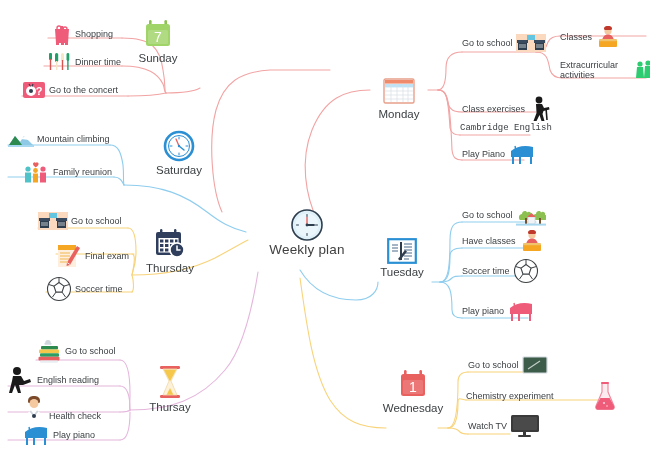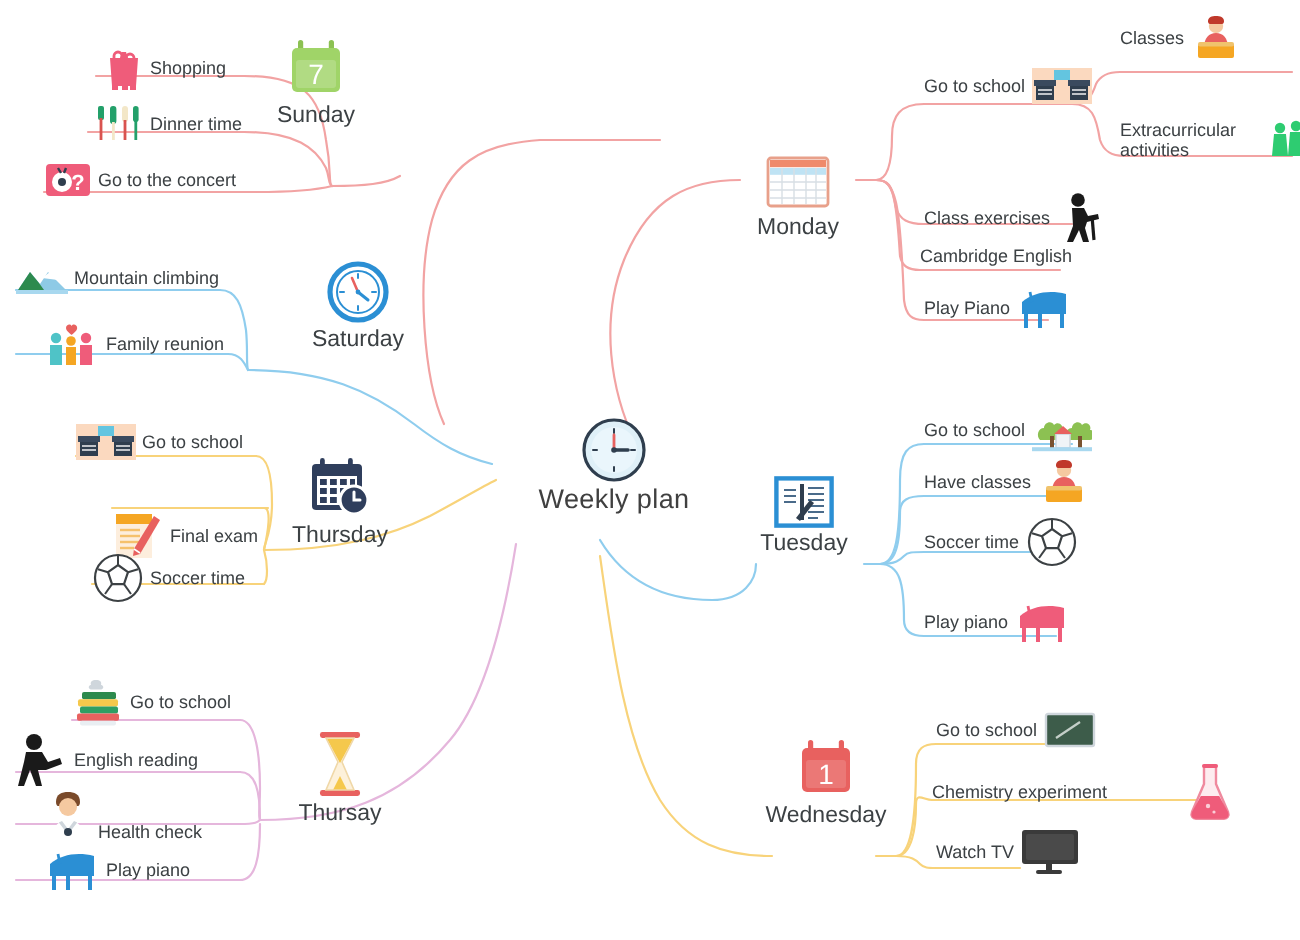--- a/index.html
+++ b/index.html
@@ -282,21 +282,21 @@
           <line x1="3" y1="11" x2="10" y2="11"></line>
             <line x1="3" y1="13" x2="10" y2="13"></line>
           <line x1="20" y1="11" x2="27" y2="11"></line>
             <line x1="20" y1="13" x2="27" y2="13"></line>
         </g>
       </svg>
     </span>
     <span class="ltext">Go to school</span>
   </div>
 
-  <div class="node leaf" style="left:56px;top:256px;">
+  <div class="node leaf" style="left:56px;top:244px;">
     <span class="ico">
       <svg width="26" height="24" viewBox="0 0 26 24">
         <rect x="2" y="1" width="18" height="22" fill="#fdeedd"></rect>
         <rect x="2" y="1" width="18" height="5" fill="#f5a623"></rect>
         <g stroke="#f5c16c" stroke-width="1.2">
           <line x1="4" y1="9" x2="14" y2="9"></line>
             <line x1="4" y1="12" x2="14" y2="12"></line>
           <line x1="4" y1="15" x2="14" y2="15"></line>
             <line x1="4" y1="18" x2="11" y2="18"></line>
         </g>
@@ -422,21 +422,21 @@
         <g stroke="#ffffff" stroke-width=".7">
           <line x1="3" y1="11" x2="10" y2="11"></line>
             <line x1="3" y1="13" x2="10" y2="13"></line>
           <line x1="20" y1="11" x2="27" y2="11"></line>
             <line x1="20" y1="13" x2="27" y2="13"></line>
         </g>
       </svg>
     </span>
   </div>
 
-  <div class="node leaf" style="left:560px;top:8px;text-align:center;">
+  <div class="node leaf" style="left:560px;top:26px;text-align:center;">
     <span class="ltext">Classes</span>
     <span class="ico">
       <svg width="26" height="22" viewBox="0 0 26 22">
         <circle cx="13" cy="5" r="3.6" fill="#f5c9a0"></circle>
         <path d="M9 2.6 c0 -2 2 -2.6 4 -2.6 c2 0 4 .6 4 2.6 c0 .8 -.4 1.4 -1 1.4 h-6 c-.6 0 -1 -.6 -1 -1.4z" fill="#c0392b"></path>
         <path d="M7 16 c0 -5 2.5 -7.5 6 -7.5 c3.5 0 6 2.5 6 7.5z" fill="#e8615f"></path>
         <rect x="4" y="14" width="18" height="7" rx="1" fill="#f5a623"></rect>
         <rect x="4" y="13" width="18" height="2.2" rx="1" fill="#f0c36d"></rect>
       </svg>
     </span>
@@ -464,21 +464,21 @@
     <span class="ltext">Class exercises</span>
     <span class="ico">
       <svg width="24" height="26" viewBox="0 0 24 26">
         <circle cx="11" cy="4" r="3.4" fill="#1a1a1a"></circle>
         <path d="M8 8 h6 l2 4 l5 -1 l.5 2.5 l-6 1.5 l-1 3 l2 7 h-3 l-2 -6 l-3 6 h-3 l3 -8 z" fill="#1a1a1a"></path>
         <path d="M18 12 l1 12" stroke="#1a1a1a" stroke-width="1.6"></path>
       </svg>
     </span>
   </div>
 
-  <div class="node leaf" style="left:460px;top:123px;">
+  <div class="node leaf" style="left:460px;top:123px;font-family:Liberation Mono, monospace;">
     <span class="ltext">Cambridge English</span>
   </div>
 
   <div class="node leaf" style="left:462px;top:143px;">
     <span class="ltext">Play Piano</span>
     <span class="ico">
       <svg width="28" height="22" viewBox="0 0 28 22">
         <path d="M3 8 c6 -5 14 -6 22 -4 v5 h-22z" fill="#2b8fd4"></path>
         <rect x="3" y="9" width="22" height="5" fill="#2b8fd4"></rect>
         <rect x="4" y="14" width="2" height="7" fill="#2b8fd4"></rect>

